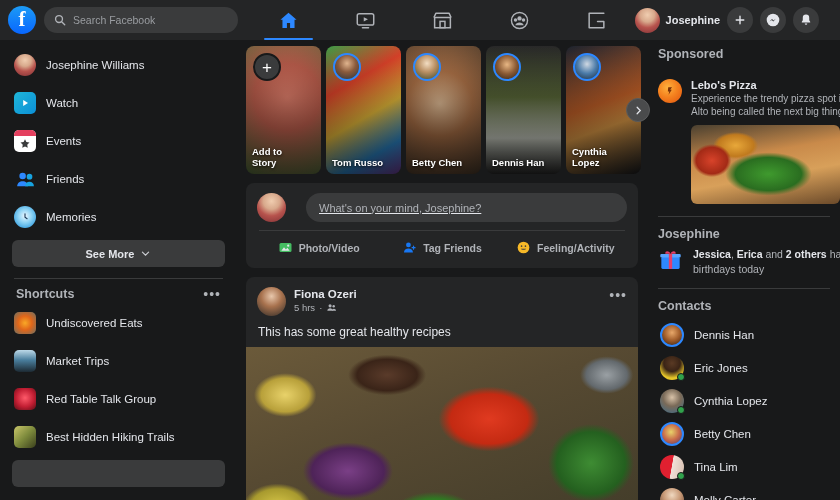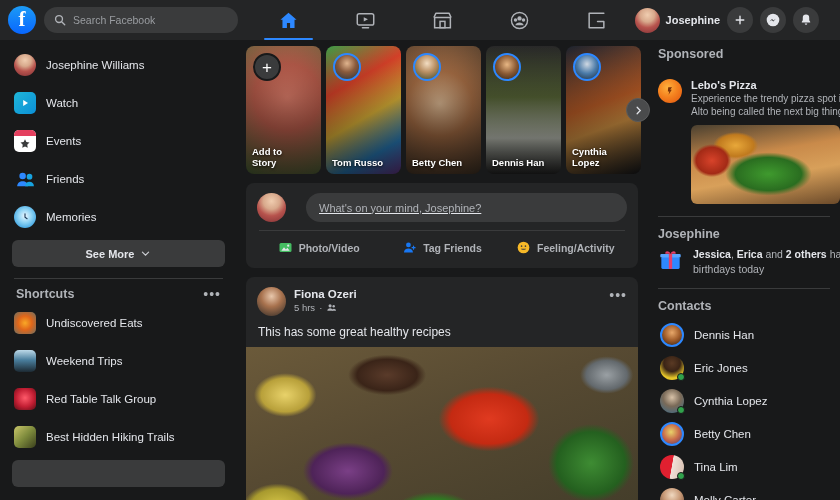--- a/index.html
+++ b/index.html
@@ -314,21 +314,21 @@
         <span class="t">Shortcuts</span>
         <span class="dots">•••</span>
       </div>
 
       <div class="side-row">
         <div class="side-ic" style="background:radial-gradient(circle at 50% 50%,#f9a826 0%,#e0661a 45%,#6a6f63 100%);"></div>
         <span class="label">Undiscovered Eats</span>
       </div>
       <div class="side-row">
         <div class="side-ic" style="background:linear-gradient(180deg,#bcd9e8 0%,#4a7f9e 45%,#1d2a33 100%);"></div>
-        <span class="label">Weekend Trips</span>
+        <span class="label">Market Trips</span>
       </div>
       <div class="side-row">
         <div class="side-ic" style="background:radial-gradient(circle at 50% 45%,#ff5a6a 0%,#c21e33 55%,#5b0d16 100%);"></div>
         <span class="label">Red Table Talk Group</span>
       </div>
       <div class="side-row">
         <div class="side-ic" style="background:linear-gradient(135deg,#c9c66a 0%,#7d8a3c 50%,#3a3f1c 100%);"></div>
         <span class="label">Best Hidden Hiking Trails</span>
       </div>
 

